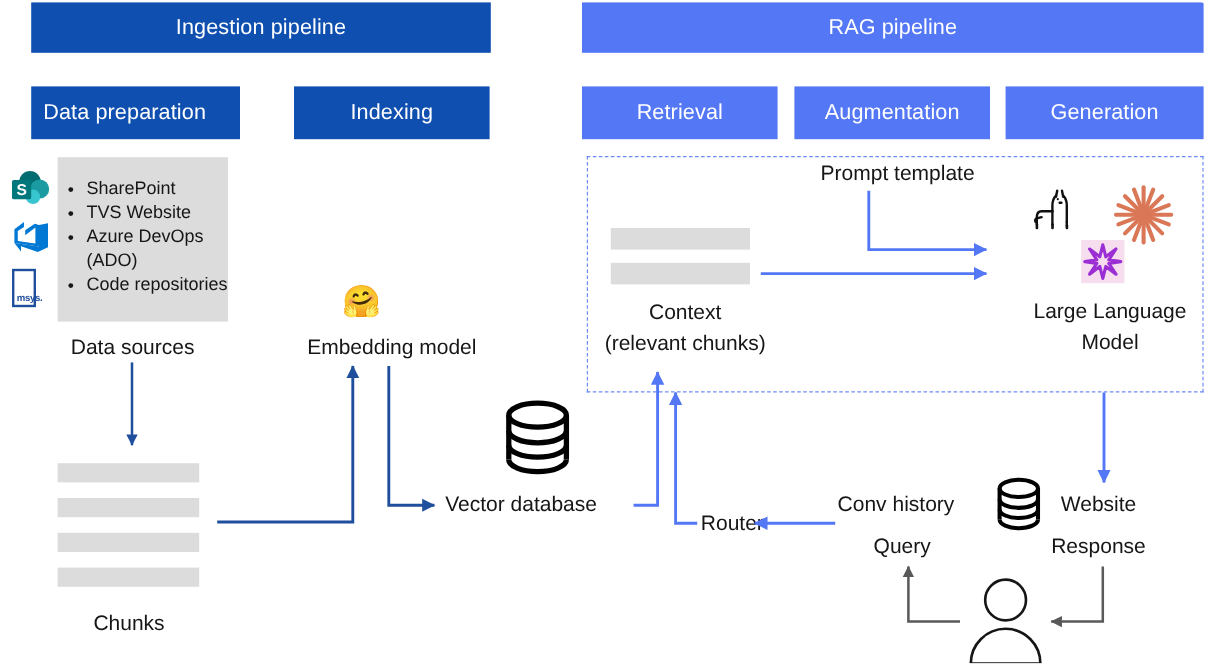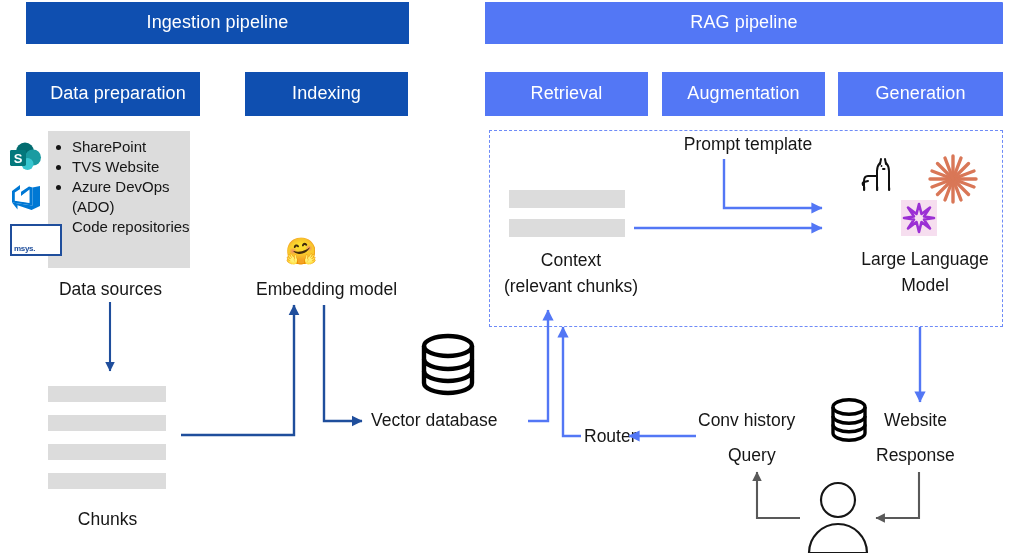--- a/index.html
+++ b/index.html
@@ -26,21 +26,21 @@
     color: #ffffff;
     display: flex;
     align-items: center;
     justify-content: center;
     font-size: 18px;
     letter-spacing: .1px;
     line-height: 1.1;
   }
   .bar.dark  { background: #0F4FB0; }
   .bar.light { background: #5377F5; }
-  .bar.leftal { justify-content: center; padding-left: 10px; }
+  .bar.leftal { justify-content: flex-start; padding-left: 10px; }
 
   
   .lbl {
     position: absolute;
     color: #161616;
     font-size: 17.5px;
     line-height: 1.18;
     white-space: pre;
   }
   .lbl.c { text-align: center; }
@@ -139,21 +139,21 @@
     <span>Augmentation</span>
   </div>
 
   <div class="bar light" style="left:838px; top:72px; width:165px; height:44px;">
     <span>Generation</span>
   </div>
 
   <div class="dashbox" style="left:489px; top:130px; width:514px; height:197px;"></div>
 
   <div class="srcpanel" style="left:48px; top:131px; width:142px; height:137px;"></div>
-  <ul class="srclist" style="left:50px; top:137px; width:138px;">
+  <ul class="srclist" style="left:50px; top:148px; width:138px;">
     <li>SharePoint</li>
     <li>TVS Website</li>
     <li>Azure DevOps (ADO)</li>
     <li>Code repositories</li>
   </ul>
 
   <div class="ico" style="left:8px; top:140px; width:36px; height:36px;">
     <svg width="36" height="36" viewBox="0 0 36 36">
       <circle cx="17" cy="11.5" r="9" fill="#036C70"></circle>
       <circle cx="25" cy="17.5" r="8" fill="#1A9BA1"></circle>
@@ -167,21 +167,21 @@
     <svg width="32" height="32" viewBox="0 0 32 32">
       <path d="M30 6 L30 26 L21.5 30 L7.5 25.2 L7.5 29.5 L2 22.5 L22.5 25.5 L22.5 7.5 Z" fill="#0078D4"></path>
       <path d="M22.5 7.5 L22.5 25.5 L2 22.5 L2 11 L10 5 L10 12.5 L19 6.5 Z" fill="#0078D4"></path>
       <path d="M19.5 9.5 L19.5 23 L4.8 20.8 L4.8 12.5 L11 8.5 L11 16 Z" fill="#ffffff"></path>
       <path d="M19.5 9.5 L19.5 23 L4.8 20.8 L4.8 12.5 L11 8.5 L11 16 Z" fill="#0078D4" opacity="0"></path>
       <path d="M30 6 L30 26 L21.5 30 L7.5 25.2 L7.5 29.5 L2 22.5 L22.5 25.5 L22.5 7.5 Z" fill="none"></path>
       <path d="M5.2 12.9 L10.6 9.4 L10.6 16.8 L19.1 10.4 L19.1 22.6 L5.2 20.5 Z" fill="#ffffff"></path>
     </svg>
   </div>
 
-  <div class="msysbox" style="left:10px; top:224px; width:52px; height:32px;">
+  <div class="msysbox" style="left:10px; top:224px; width:20px; height:32px;">
     <span class="msystxt">msys.</span>
   </div>
 
   <div class="lbl c" style="left:18px; top:279px; width:185px;">Data sources</div>
 
   <div class="chunkbar" style="left:48px; top:386px; width:118px; height:16px;"></div>
   <div class="chunkbar" style="left:48px; top:415px; width:118px; height:16px;"></div>
   <div class="chunkbar" style="left:48px; top:444px; width:118px; height:16px;"></div>
   <div class="chunkbar" style="left:48px; top:473px; width:118px; height:16px;"></div>
   <div class="lbl c" style="left:30px; top:509px; width:155px;">Chunks</div>

